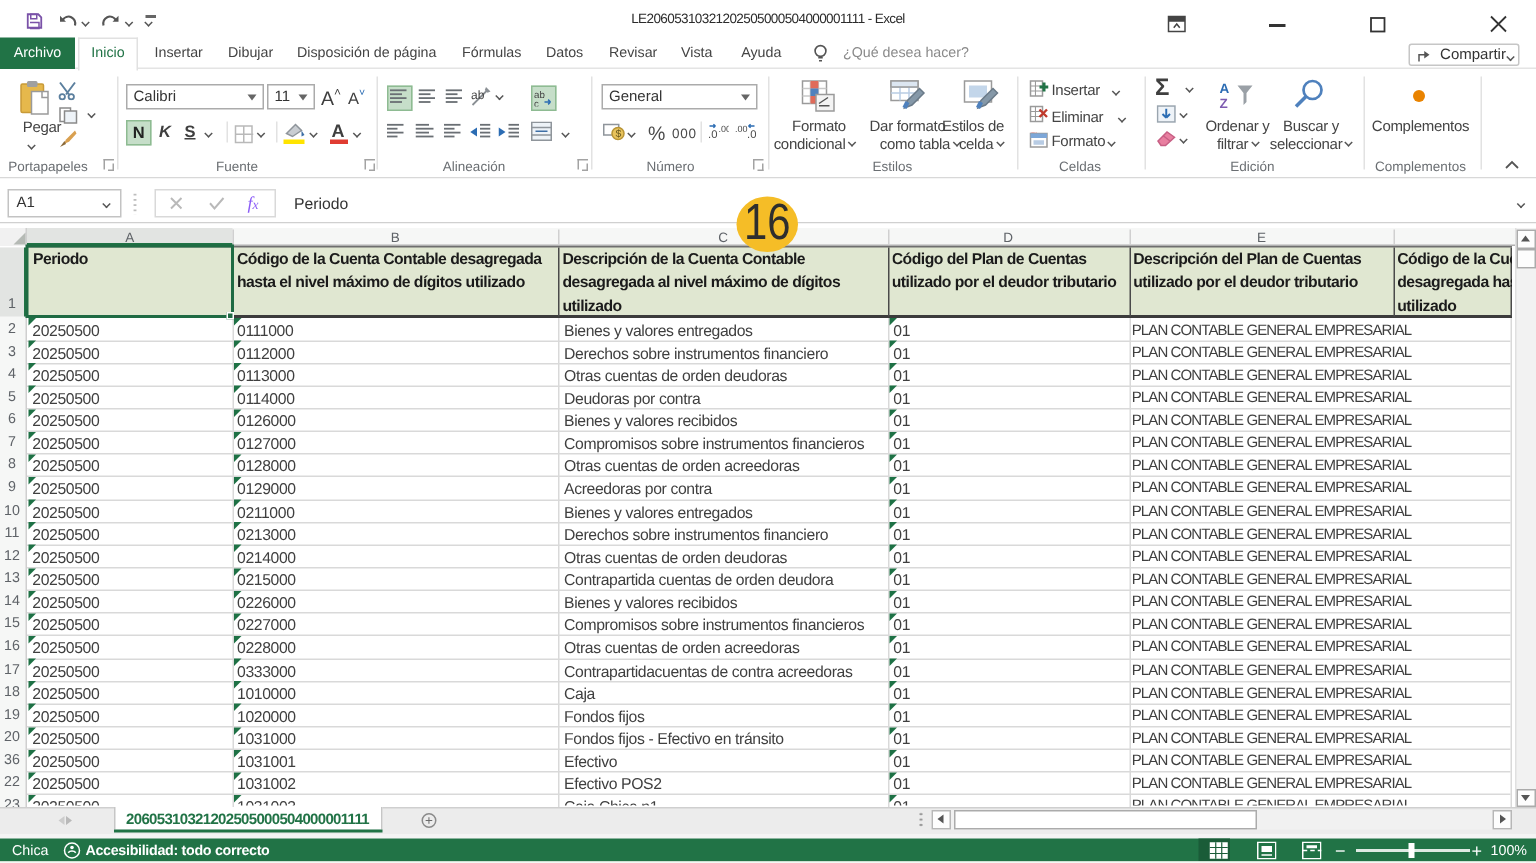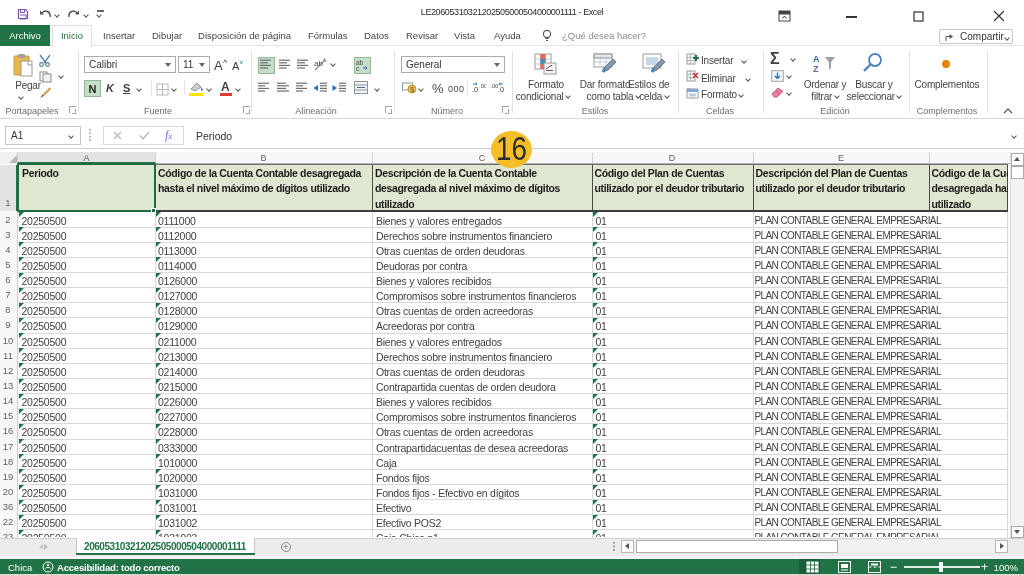--- a/index.html
+++ b/index.html
@@ -571,21 +571,21 @@
     <span class="dc" style="left:577.5px">01</span>
     <span class="dc dce" style="left:736.5px">PLAN CONTABLE GENERAL EMPRESARIAL</span>
   </div>
 <div class="rnum" style="top:423.46px;height:15.14px">16</div>
 <div class="drow" style="top:438.60px;height:15.14px;">
     <i class="tri" style="left:0.5px"></i>
     <i class="tri" style="left:137.5px"></i>
     <i class="tri" style="left:574.5px"></i>
     <span class="dc" style="left:3.5px">20250500</span>
     <span class="dc" style="left:140px">0333000</span>
-    <span class="dc" style="left:358px">Contrapartidacuentas de desea acreedoras</span>
+    <span class="dc" style="left:358px">Contrapartidacuentas de contra acreedoras</span>
     <span class="dc" style="left:577.5px">01</span>
     <span class="dc dce" style="left:736.5px">PLAN CONTABLE GENERAL EMPRESARIAL</span>
   </div>
 <div class="rnum" style="top:438.60px;height:15.14px">17</div>
 <div class="drow" style="top:453.74px;height:15.14px;">
     <i class="tri" style="left:0.5px"></i>
     <i class="tri" style="left:137.5px"></i>
     <i class="tri" style="left:574.5px"></i>
     <span class="dc" style="left:3.5px">20250500</span>
     <span class="dc" style="left:140px">1010000</span>
@@ -604,21 +604,21 @@
     <span class="dc" style="left:577.5px">01</span>
     <span class="dc dce" style="left:736.5px">PLAN CONTABLE GENERAL EMPRESARIAL</span>
   </div>
 <div class="rnum" style="top:468.88px;height:15.14px">19</div>
 <div class="drow" style="top:484.02px;height:15.14px;">
     <i class="tri" style="left:0.5px"></i>
     <i class="tri" style="left:137.5px"></i>
     <i class="tri" style="left:574.5px"></i>
     <span class="dc" style="left:3.5px">20250500</span>
     <span class="dc" style="left:140px">1031000</span>
-    <span class="dc" style="left:358px">Fondos fijos - Efectivo en dígitos</span>
+    <span class="dc" style="left:358px">Fondos fijos - Efectivo en tránsito</span>
     <span class="dc" style="left:577.5px">01</span>
     <span class="dc dce" style="left:736.5px">PLAN CONTABLE GENERAL EMPRESARIAL</span>
   </div>
 <div class="rnum" style="top:484.02px;height:15.14px">20</div>
 <div class="drow" style="top:499.16px;height:15.14px;">
     <i class="tri" style="left:0.5px"></i>
     <i class="tri" style="left:137.5px"></i>
     <i class="tri" style="left:574.5px"></i>
     <span class="dc" style="left:3.5px">20250500</span>
     <span class="dc" style="left:140px">1031001</span>

